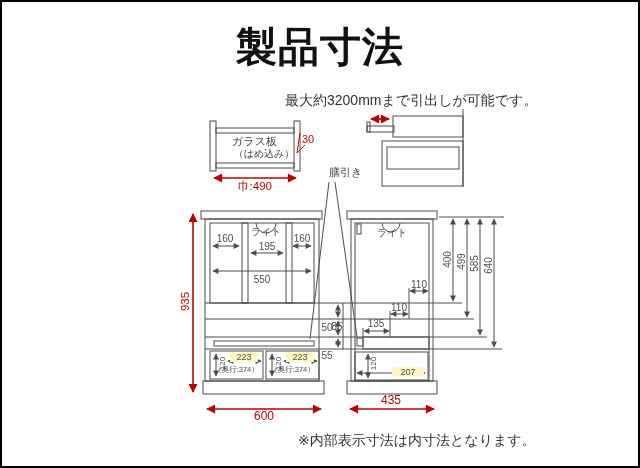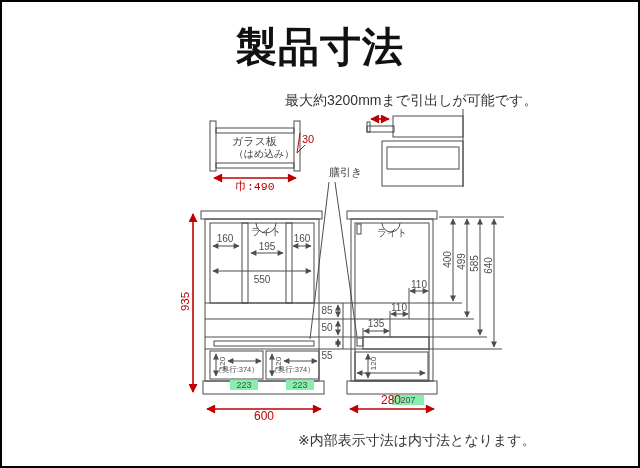--- a/index.html
+++ b/index.html
@@ -16,21 +16,21 @@
   .r1{stroke:var(--red);fill:none;stroke-width:1;}
   .dg{marker-start:url(#mg);marker-end:url(#mg);}
   .dr{marker-start:url(#mr);marker-end:url(#mr);}
   .mgf{fill:var(--gray);} .mrf{fill:var(--red);}
   .lbl{
     position:absolute; font-size:10px; line-height:1.15; color:var(--gray);
     text-align:center; white-space:nowrap;
   }
   .red{color:var(--red);}
   .rot{transform:rotate(-90deg);}
-  .wbg{background:#86efac;padding:0 1px;margin-top:28px;}
+  .wbg{background:#fef9c3;padding:0 1px;}
   .title{
     position:absolute; left:0; right:0; top:18px; text-align:center;
     font-family:"Liberation Serif","DejaVu Serif",serif;
     font-size:41px; font-weight:700; letter-spacing:1px; color:#111;
   }
   .note{position:absolute; font-size:14px; color:#333; letter-spacing:0px;}
 </style>
 </head>
 <body>
 
@@ -135,48 +135,48 @@
   </svg>
 
   <div class="title">製品寸法</div>
 
   <div class="note" style="left:283px;top:90px;">最大約3200mmまで引出しが可能です。</div>
   <div class="note" style="left:296px;top:430px;">※内部表示寸法は内寸法となります。</div>
 
   <div class="lbl" style="left:220px;top:133px;width:65px;font-size:11px;color:#444;">ガラス板</div>
   <div class="lbl" style="left:202px;top:146px;width:72px;color:#444;margin-left:24px;">（はめ込み）</div>
   <div class="lbl red" style="left:300px;top:131px;font-size:11px;">30</div>
-  <div class="lbl red" style="left:226px;top:178px;width:54px;font-size:11.5px;font-family:Liberation Mono, monospace;">巾:490</div>
+  <div class="lbl red" style="left:226px;top:178px;width:54px;font-size:11.5px;">巾:490</div>
 
   <div class="lbl" style="left:307px;top:164px;font-size:11px;color:#444;margin-left:20px;">膳引き</div>
 
   <div class="lbl" style="left:244px;top:224px;width:40px;">ライト</div>
   <div class="lbl" style="left:209px;top:231px;width:28px;">160</div>
   <div class="lbl" style="left:250px;top:239px;width:30px;">195</div>
   <div class="lbl" style="left:286px;top:231px;width:28px;">160</div>
   <div class="lbl" style="left:245px;top:272px;width:30px;">550</div>
-  <div class="lbl" style="left:317px;top:303px;width:16px;">85</div>
+  <div class="lbl" style="left:317px;top:319px;width:36px;">85</div>
   <div class="lbl" style="left:317px;top:320px;width:16px;">50</div>
   <div class="lbl" style="left:317px;top:348px;width:16px;">55</div>
   <div class="lbl red rot" style="left:166px;top:293px;width:34px;height:13px;font-size:11.5px;">935</div>
   <div class="lbl red" style="left:240px;top:392px;width:44px;font-size:12px;margin-top:16px;">600</div>
 
   <div class="lbl rot" style="left:211px;top:357px;width:18px;height:9px;font-size:8px;">120</div>
   <div class="lbl wbg" style="left:228px;top:350px;width:26px;font-size:9px;">223</div>
   <div class="lbl" style="left:209px;top:364px;width:51px;font-size:7.5px;">（奥行:374）</div>
   <div class="lbl rot" style="left:267px;top:357px;width:18px;height:9px;font-size:8px;">120</div>
   <div class="lbl wbg" style="left:284px;top:350px;width:26px;font-size:9px;">223</div>
   <div class="lbl" style="left:265px;top:364px;width:51px;font-size:7.5px;">（奥行:374）</div>
 
   <div class="lbl" style="left:369px;top:225px;width:42px;">ライト</div>
   <div class="lbl" style="left:403px;top:277px;width:28px;">110</div>
   <div class="lbl" style="left:383px;top:300px;width:28px;">110</div>
   <div class="lbl" style="left:360px;top:316px;width:28px;">135</div>
   <div class="lbl rot" style="left:362px;top:357px;width:18px;height:9px;font-size:8px;">120</div>
   <div class="lbl wbg" style="left:390px;top:365px;width:30px;font-size:9px;">207</div>
-  <div class="lbl red" style="left:367px;top:392px;width:44px;font-size:12px;">280</div>
+  <div class="lbl red" style="left:367px;top:392px;width:44px;font-size:12px;">435</div>
 
   <div class="lbl rot" style="left:432px;top:252px;width:26px;height:11px;">400</div>
   <div class="lbl rot" style="left:446px;top:254px;width:26px;height:11px;">499</div>
   <div class="lbl rot" style="left:459px;top:256px;width:26px;height:11px;">585</div>
   <div class="lbl rot" style="left:473px;top:258px;width:26px;height:11px;">640</div>
 
 </div>
 
 </body></html>

